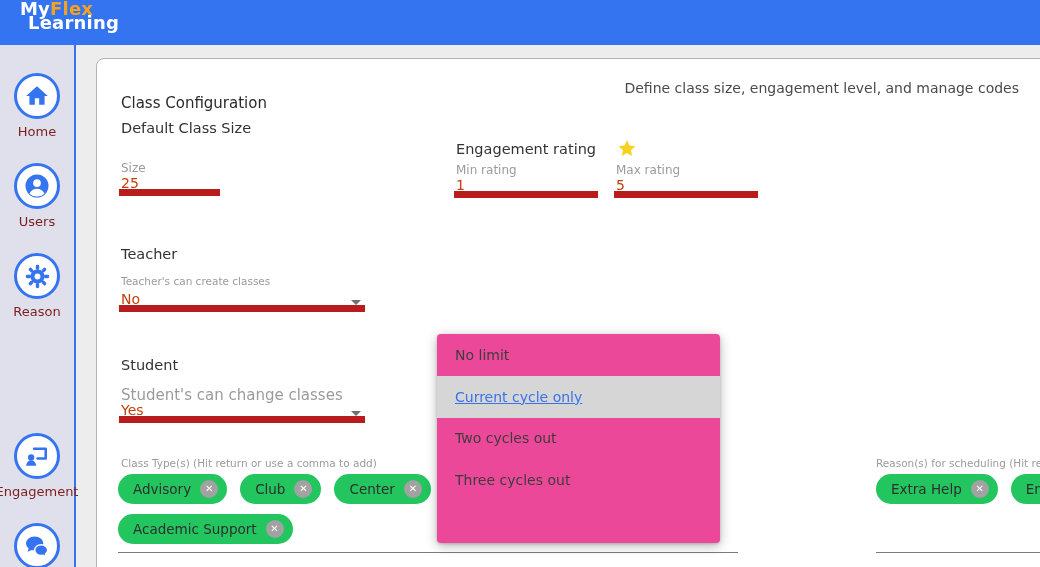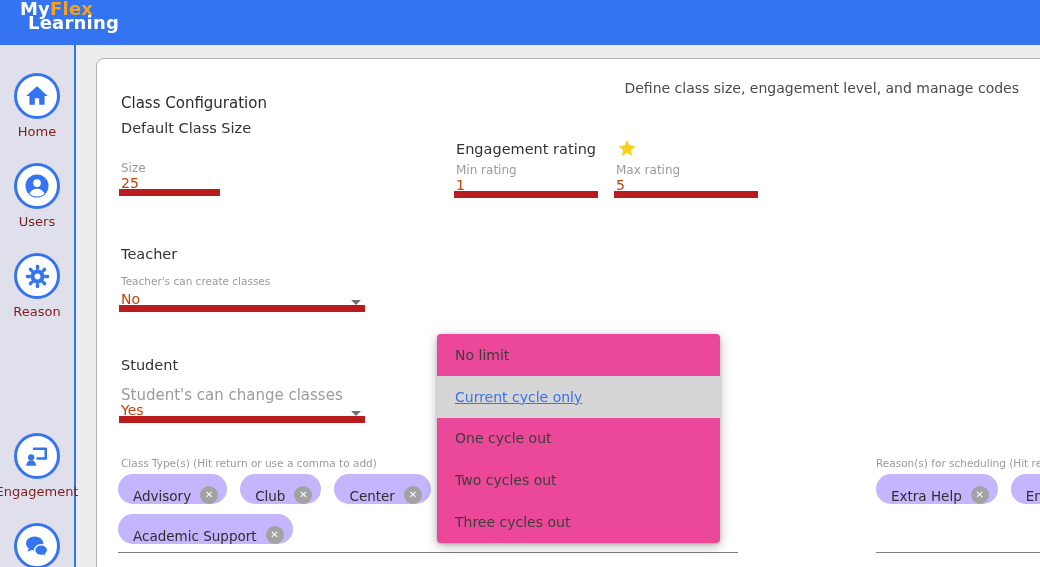--- a/index.html
+++ b/index.html
@@ -52,21 +52,21 @@
   .select-field { cursor:pointer; }
   .caret {
     position:absolute; right:4px; top:9px; width:0; height:0;
     border-left:5px solid transparent; border-right:5px solid transparent;
     border-top:5.5px solid #707070;
   }
   .eng-head { display:flex; align-items:center; gap:20px; }
   
   .chip-row { display:flex; flex-wrap:wrap; column-gap:13px; row-gap:10px; }
   .chip {
-    display:flex; align-items:flex-end; height:30px; background:#c4b5fd;
+    display:flex; align-items:center; height:30px; background:#22c55e;
     border-radius:16px; padding:0 9px 0 15px; font-size:13.5px; color:#2f2f2f;
     white-space:nowrap; flex:0 0 auto;
   }
   .chip-label { margin-right:9px; }
   .chip-x {
     width:18px; height:18px; border-radius:50%; background:#a2a2a2;
     color:#fff; font-size:10px; line-height:18px; text-align:center; cursor:pointer;
   }
   .underline { border-bottom:1px solid #7c7c7c; height:0; }
   
@@ -227,16 +227,15 @@
 
     </div>
   </div>
   <div class="abs underline" style="left:779px; top:480px; width:300px"></div>
 
 </div>
 
 <div class="dropdown">
   <div class="opt">No limit</div>
   <div class="opt selected">Current cycle only</div>
-  <div class="opt">One cycle out</div>
   <div class="opt">Two cycles out</div>
   <div class="opt">Three cycles out</div>
 </div>
 
 </body></html>

